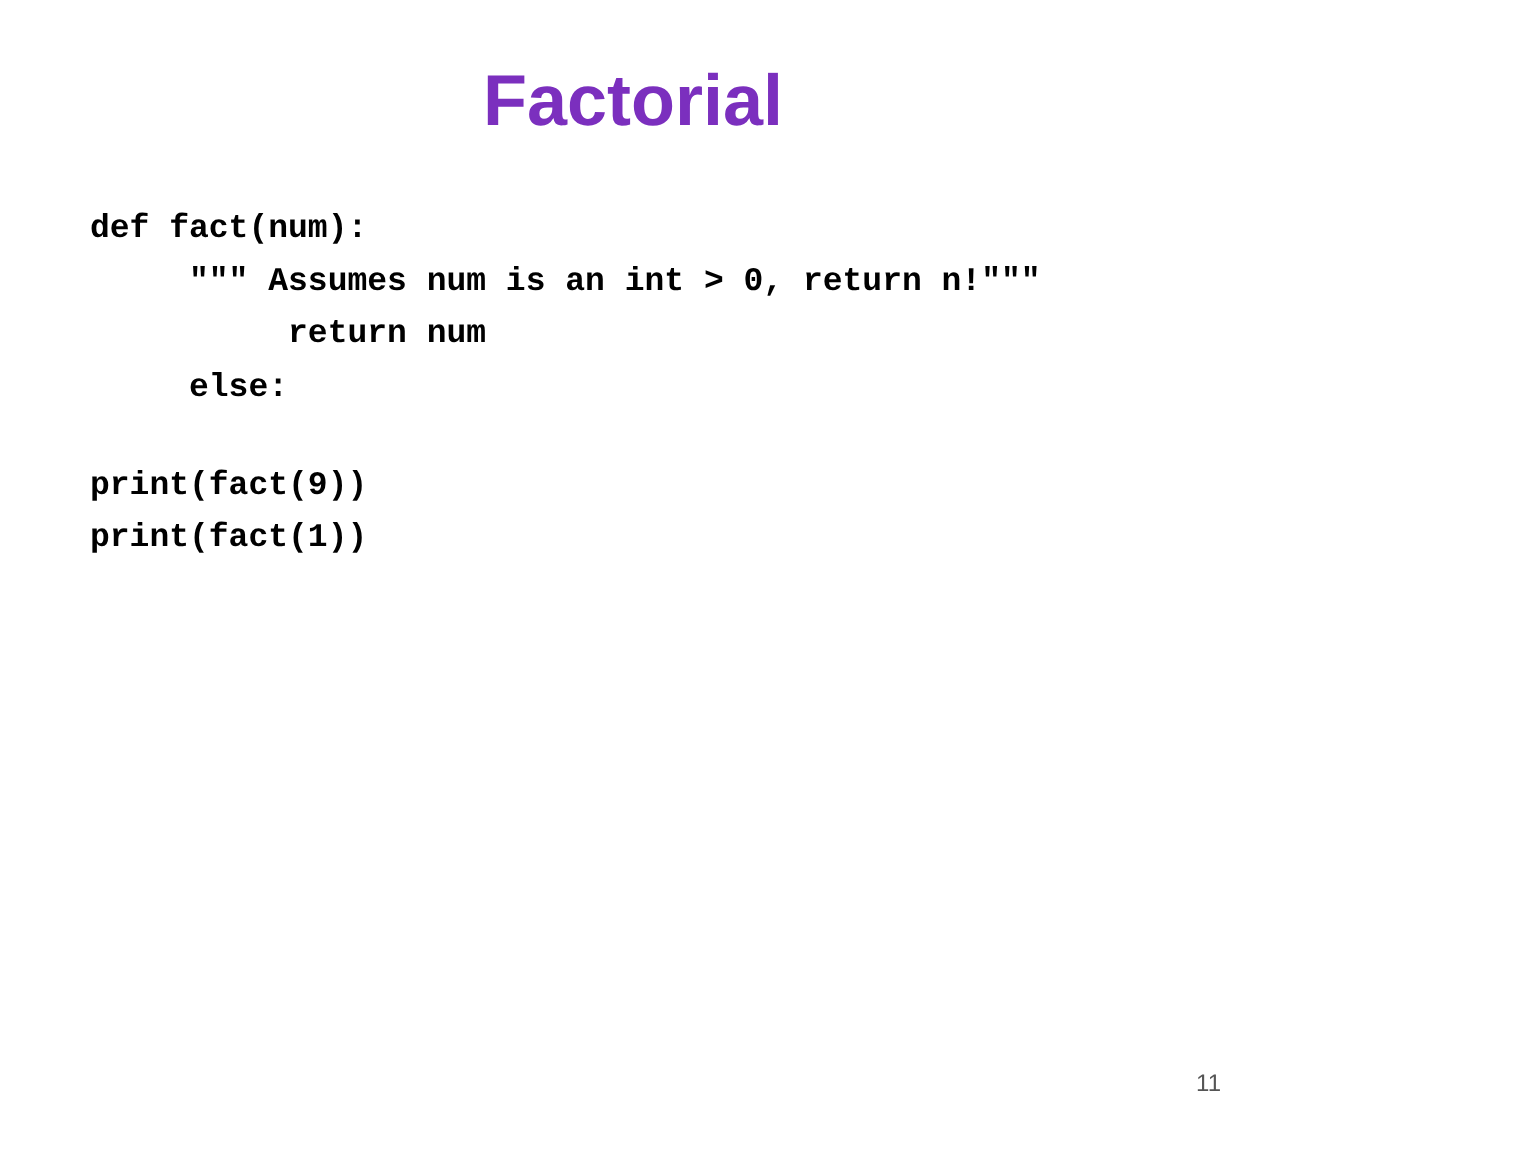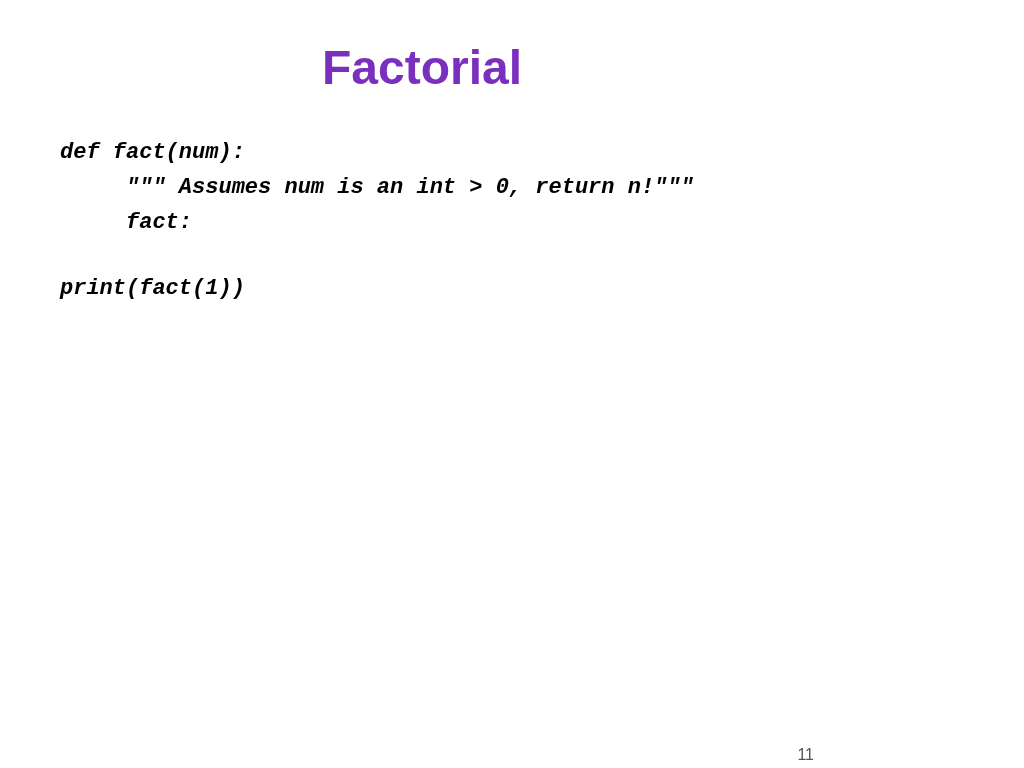--- a/index.html
+++ b/index.html
@@ -39,46 +39,47 @@
       font-size: 22px;
       font-weight: bold;
       color: #000000;
       line-height: 1.6;
       margin-top: 10px;
     }
 
     .code-line {
       white-space: pre;
       display: block;
-      font-style: italic;
     }
 
     .code-section-gap {
       height: 30px;
     }
 
     .page-number {
       position: absolute;
-      bottom: 4px;
+      bottom: 36px;
       right: 30px;
       font-size: 16px;
       color: #555555;
       font-family: Arial, sans-serif;
     }
   </style>
 </head>
 <body>
 
 <div class="slide-container">
 
   <h1 class="slide-title">Factorial</h1>
 
   <div class="code-block">
     <span class="code-line">def fact(num):</span>
     <span class="code-line">     """ Assumes num is an int &gt; 0, return n!"""</span>
-    <span class="code-line">     fact:</span>
+    <span class="code-line">          return num</span>
+    <span class="code-line">     else:</span>
     <div class="code-section-gap"></div>
+    <span class="code-line">print(fact(9))</span>
     <span class="code-line">print(fact(1))</span>
   </div>
 
   <div class="page-number">11</div>
 
 </div>
 
 </body></html>

